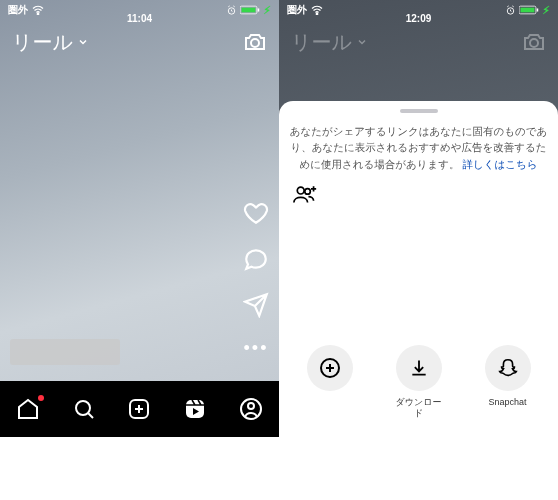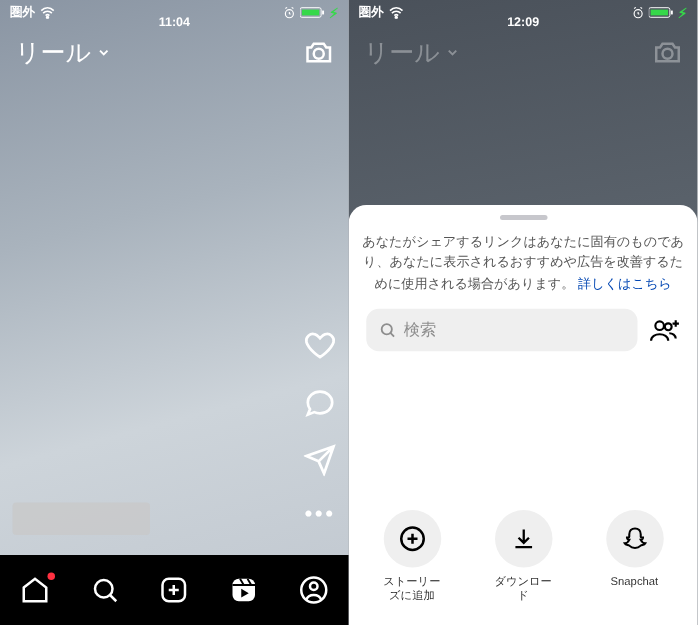--- a/index.html
+++ b/index.html
@@ -6,21 +6,21 @@
 body {
   width: 558px;
   height: 500px;
   display: flex;
   background: #fff;
   font-family: -apple-system, "Hiragino Sans", sans-serif;
   overflow: hidden;
 }
 .screen {
   position: relative;
-  height: 500px;
+  height: 437px;
   overflow: hidden;
 }
 .screen.left { width: 279px; background: linear-gradient(165deg,#8a95a3 0%,#a9b3bd 35%,#cdd4da 65%,#c0c7cf 100%); }
 .screen.right { width: 279px; background: linear-gradient(170deg,#4a515a 0%,#5a626b 40%,#656c74 100%); }
 
 
 .status {
   position: absolute; top: 0; left: 0; right: 0;
   height: 20px; display: flex; align-items: center;
   padding: 0 8px; color: #fff; font-size: 10px; font-weight: 600;
@@ -257,46 +257,38 @@
     </span>
   </div>
 
   <div class="sheet">
     <div class="grab"></div>
     <div class="disc">
       <span>あなたがシェアするリンクはあなたに固有のものであり、あなたに表示されるおすすめや広告を改善するために使用される場合があります。</span>
       <a href="#">詳しくはこちら</a>
     </div>
     <div class="searchrow">
-      <div class="searchbox">
-        <svg width="14" height="14" viewBox="0 0 24 24" fill="none" stroke="#8e8e8e" stroke-width="2.5">
-            <circle cx="11" cy="11" r="7"></circle>
-            <path d="M21 21l-5-5"></path>
-          </svg>
-        <span>検索</span>
-      </div>
       <span class="addgrp">
         <svg width="24" height="20" viewBox="0 0 28 22" fill="none" stroke="#000" stroke-width="2">
             <circle cx="9" cy="7" r="4"></circle>
             <circle cx="17" cy="8" r="3.2"></circle>
             <path d="M1 21c0-4 4-6 8-6s8 2 8 6M18 14c3 0 6 2 6 5"></path>
             <path d="M24 2v6M21 5h6" stroke-width="2"></path>
           </svg>
       </span>
     </div>
 
     <div class="sharebar">
       <div class="sitem">
         <div class="circ">
             <svg width="24" height="24" viewBox="0 0 24 24" fill="none" stroke="#000" stroke-width="2">
               <circle cx="12" cy="12" r="9"></circle>
               <path d="M12 8v8M8 12h8"></path>
             </svg>
           </div>
-        <div class="lbl">ストーリーズに追加</div>
       </div>
       <div class="sitem">
         <div class="circ">
             <svg width="20" height="20" viewBox="0 0 24 24" fill="none" stroke="#000" stroke-width="2.2">
               <path d="M12 3v12M7 11l5 5 5-5M4 20h16"></path>
             </svg>
           </div>
         <div class="lbl">ダウンロード</div>
       </div>
       <div class="sitem">

